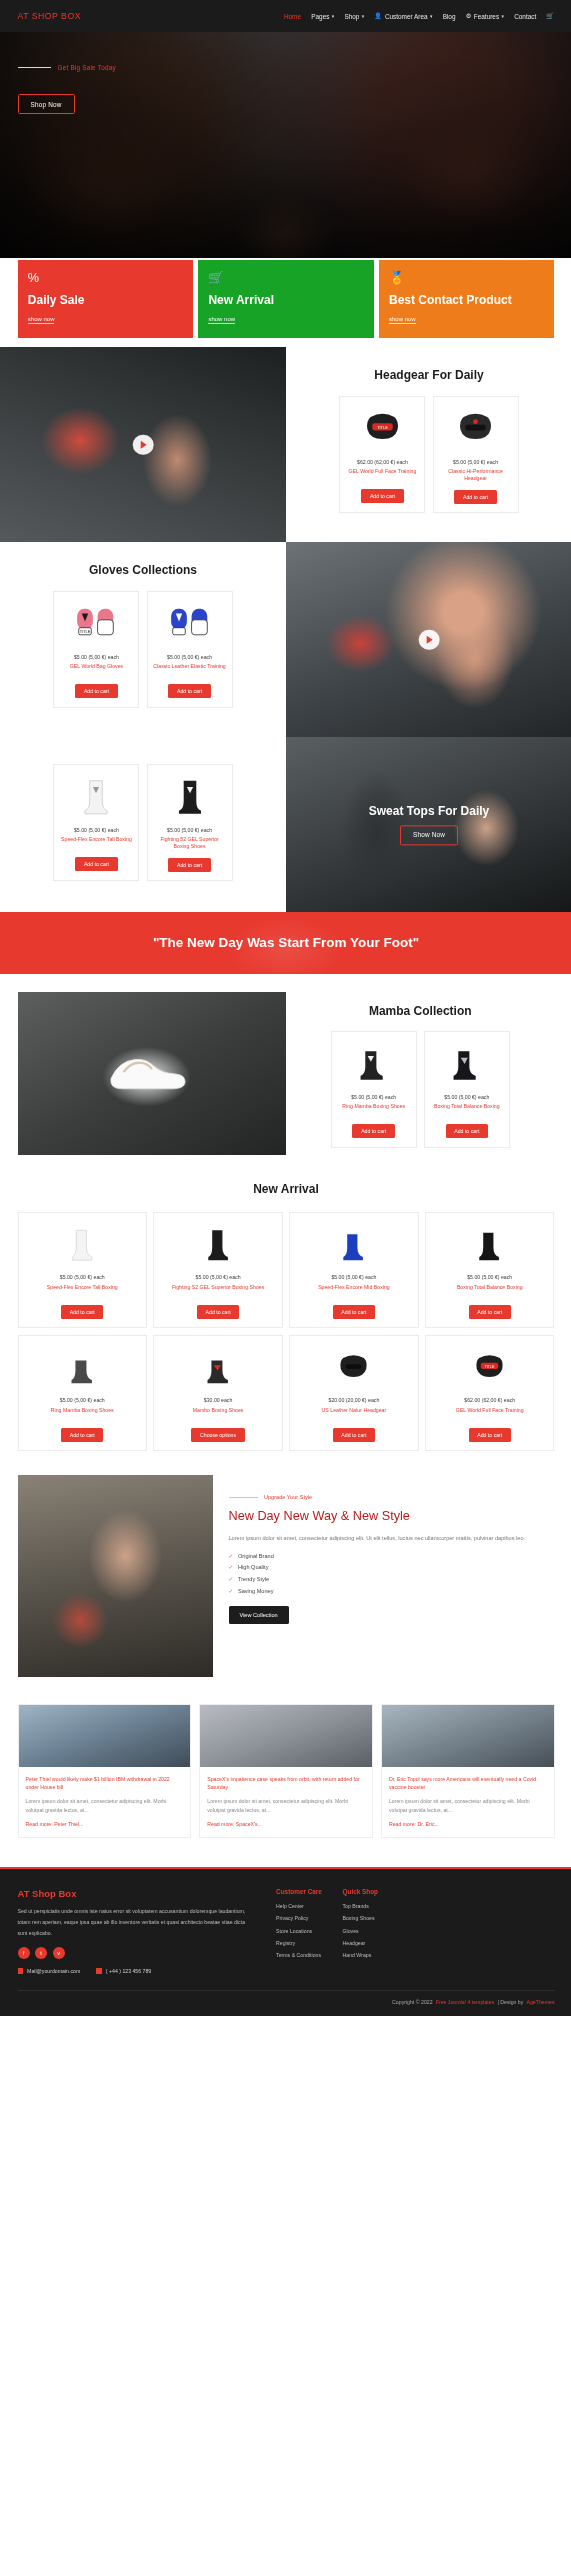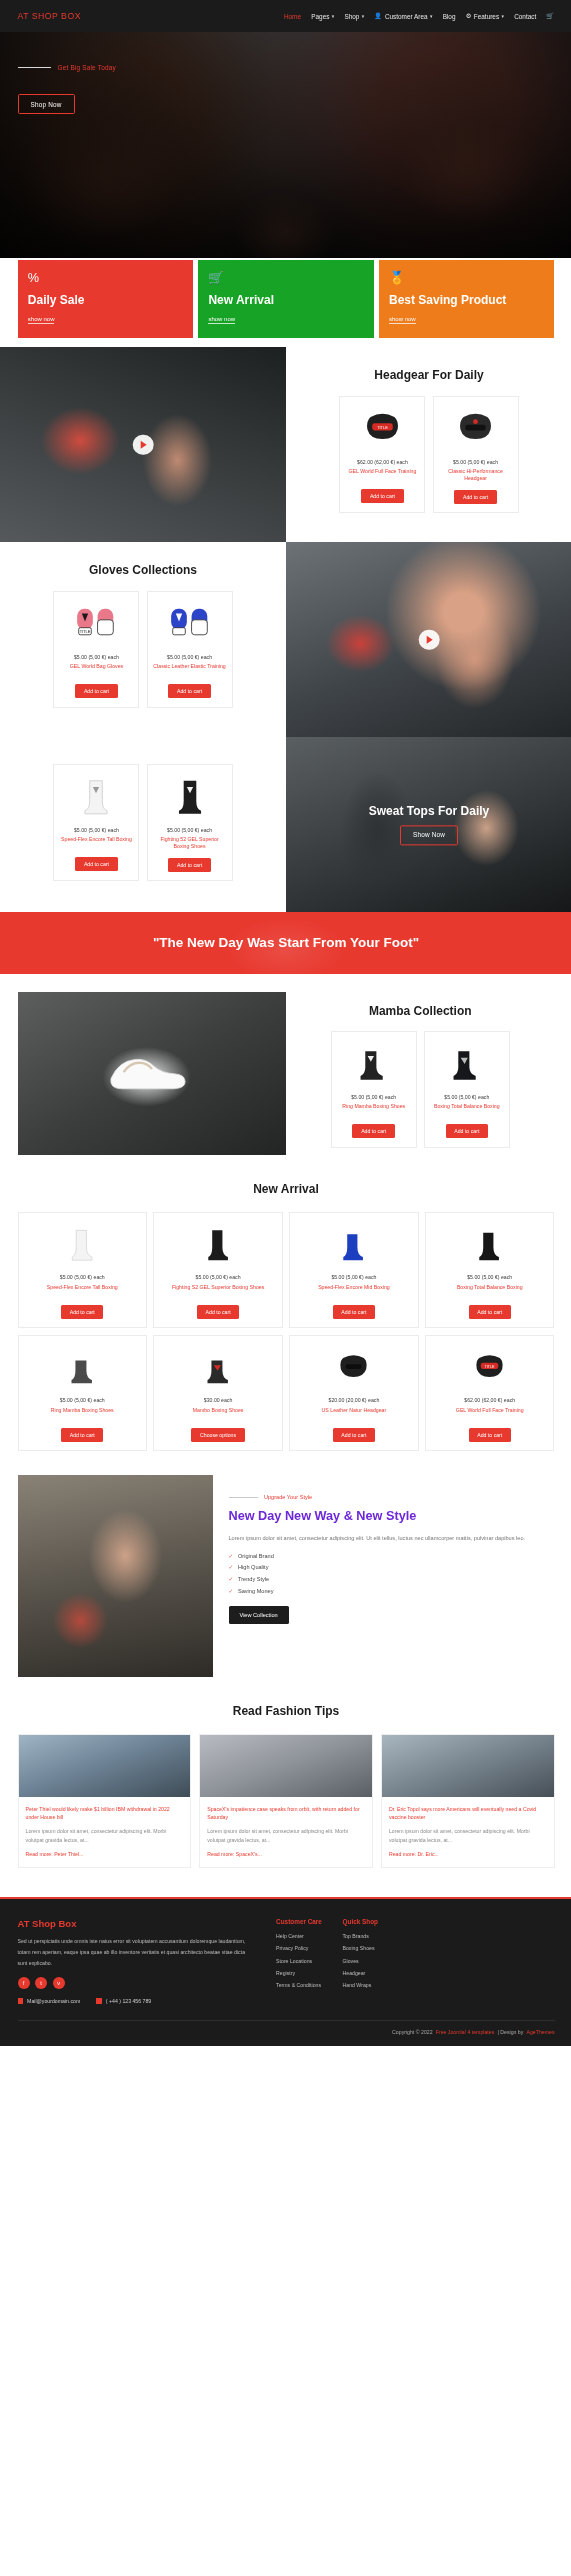--- a/index.html
+++ b/index.html
@@ -140,21 +140,21 @@
   .grid4 { display:flex; flex-wrap:wrap; gap:6.4px; padding:0 17.5px; justify-content:center; }
   .grid4 .card { width:calc(25% - 4.8px); }
 
   
   .feature { display:flex; padding:0 17.5px; gap:16px; align-items:stretch; }
   .feature-img { width:195px; height:202px; }
   .feature-body { flex:1; padding-top:19px; }
   .upnote { display:flex; align-items:center; gap:6.4px; margin-bottom:8px; }
   .upnote .line { width:29px; height:0.8px; background:#c9c9c9; }
   .upnote span.t { color:#e8392f; font-size:5.6px; }
-  .feature-body h2 { font-size:12.7px; font-weight:700; line-height:1.3; color:#6d28d9; margin-bottom:8px; }
+  .feature-body h2 { font-size:12.7px; font-weight:400; line-height:1.3; color:#b91c1c; margin-bottom:8px; }
   .feature-body p.lead { font-size:5.6px; color:#777; line-height:1.85; margin-bottom:9.5px; }
   .flist { list-style:none; margin-bottom:12px; }
   .flist li { font-size:5.6px; color:#444; margin-bottom:5.6px; display:flex; align-items:center; gap:4.8px; }
   .flist li .chk { color:#e8392f; font-size:5.6px; }
   .btn-dark { background:#1d1d1d; color:#fff; font-size:5.6px; padding:6.4px 11px; border:none; border-radius:1.6px; cursor:pointer; }
 
   
   .blog-grid { display:flex; gap:8px; padding:0 17.5px; }
   .bcard { flex:1; background:#fff; border:0.8px solid #eee; }
   .bimg { height:62px; }
@@ -242,21 +242,21 @@
       <h3>Daily Sale</h3>
       <span class="plink">show now</span>
     </div>
     <div class="promo green">
       <span class="picon">🛒</span>
       <h3>New Arrival</h3>
       <span class="plink">show now</span>
     </div>
     <div class="promo orange">
       <span class="picon">🏅</span>
-      <h3>Best Saving Product</h3>
+      <h3>Best Contact Product</h3>
       <span class="plink">show now</span>
     </div>
   </div>
   <div class="promo-space"></div>
 
   <div class="split">
     <div class="half imgpanel boxphoto2" style="height:195px;">
       <div class="play"></div>
     </div>
     <div class="half sec-pad">
@@ -526,21 +526,20 @@
         <li>
             <span class="chk">✓</span>
             <span>Saving Money</span>
           </li>
       </ul>
       <button class="btn-dark">View Collection</button>
     </div>
   </div>
 
   <div style="padding:27px 0 29px;">
-    <h2 class="sec-title" style="margin-bottom:16px;">Read Fashion Tips</h2>
     <div class="blog-grid">
       <div class="bcard">
         <div class="bimg b1"></div>
         <div class="bbody">
           <div class="btitle">Peter Thiel would likely make $1 billion IBM withdrawal in 2022 under House bill</div>
           <div class="bexc">Lorem ipsum dolor sit amet, consectetur adipiscing elit. Morbi volutpat gravida lectus, at...</div>
           <div class="bmore">Read more: Peter Thiel...</div>
         </div>
       </div>
       <div class="bcard">

